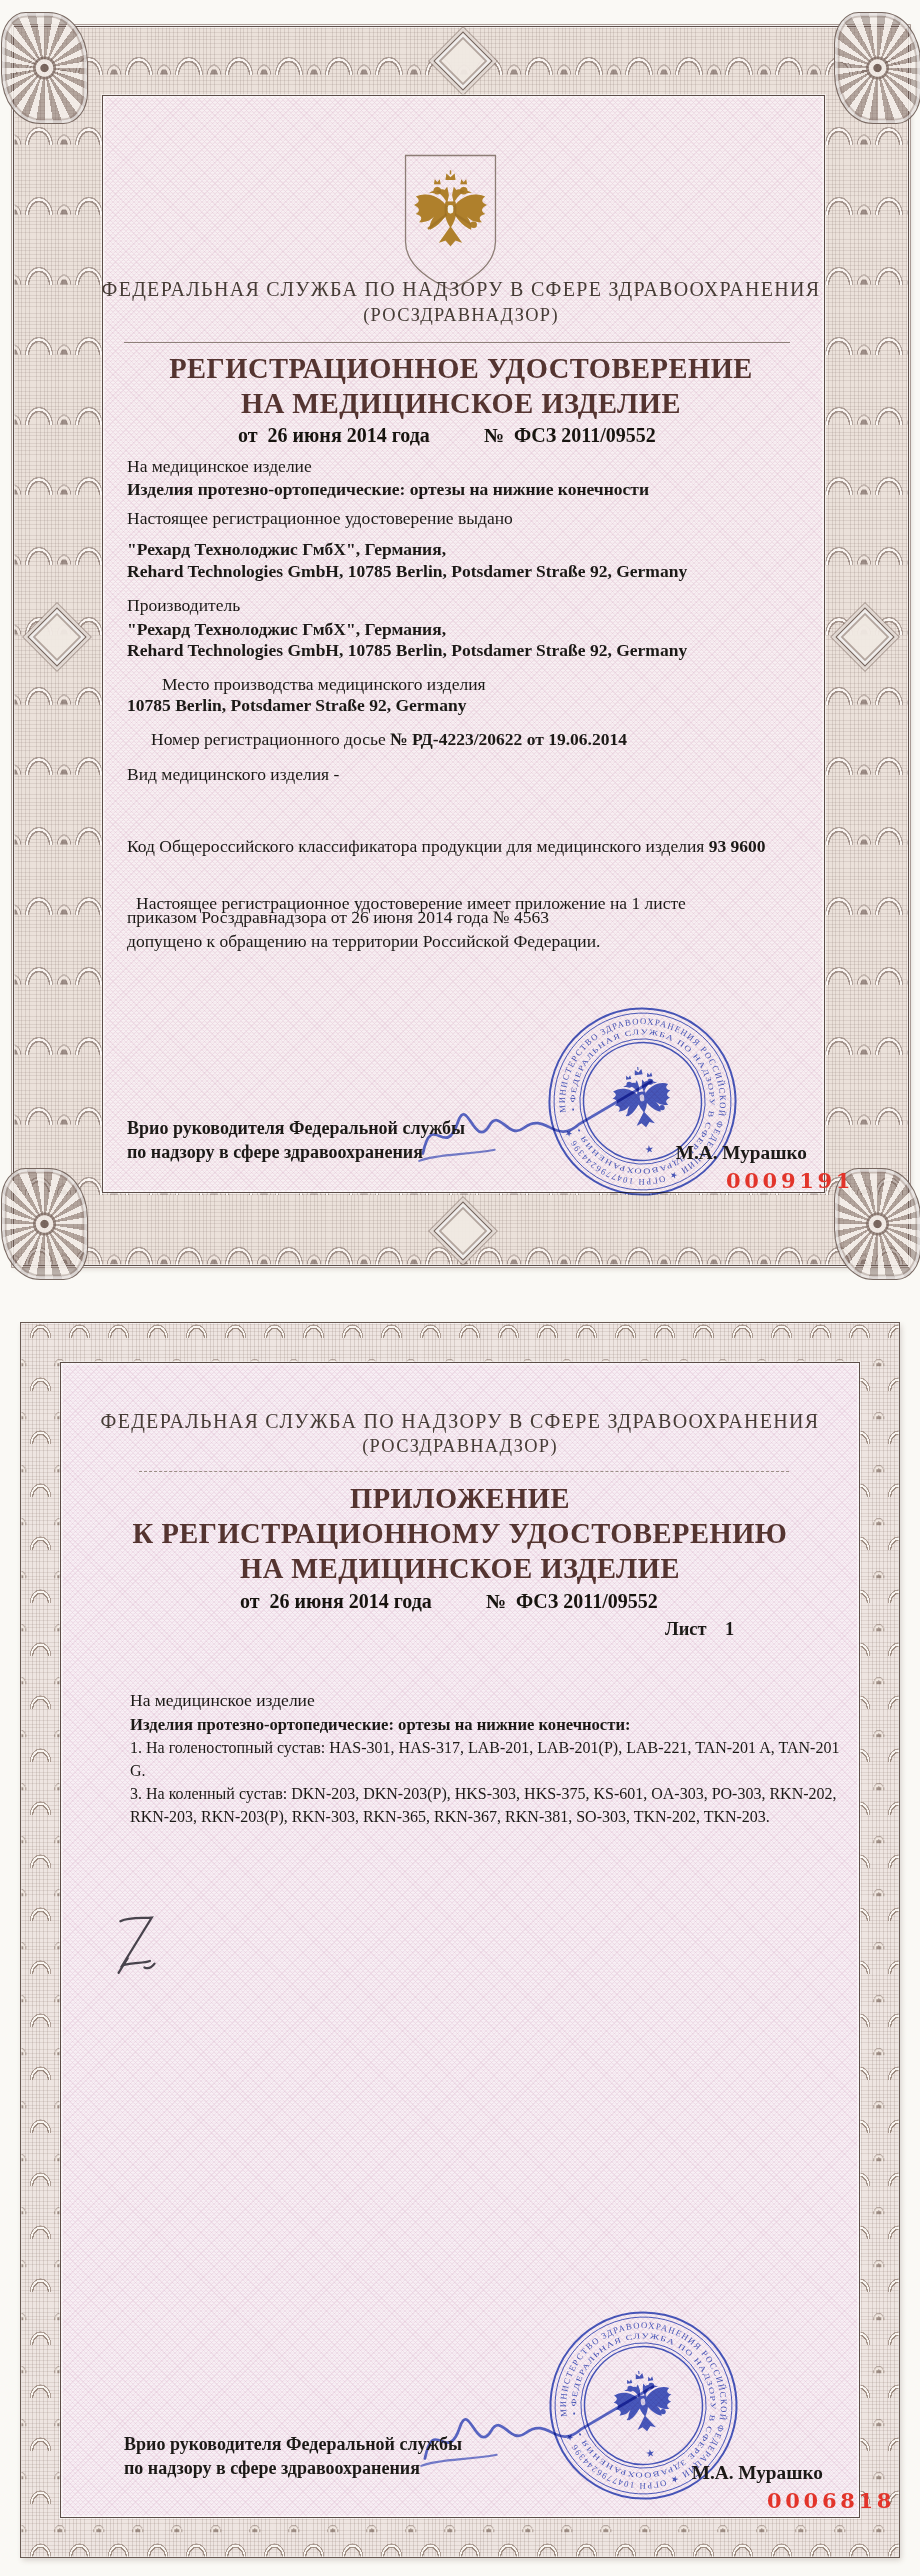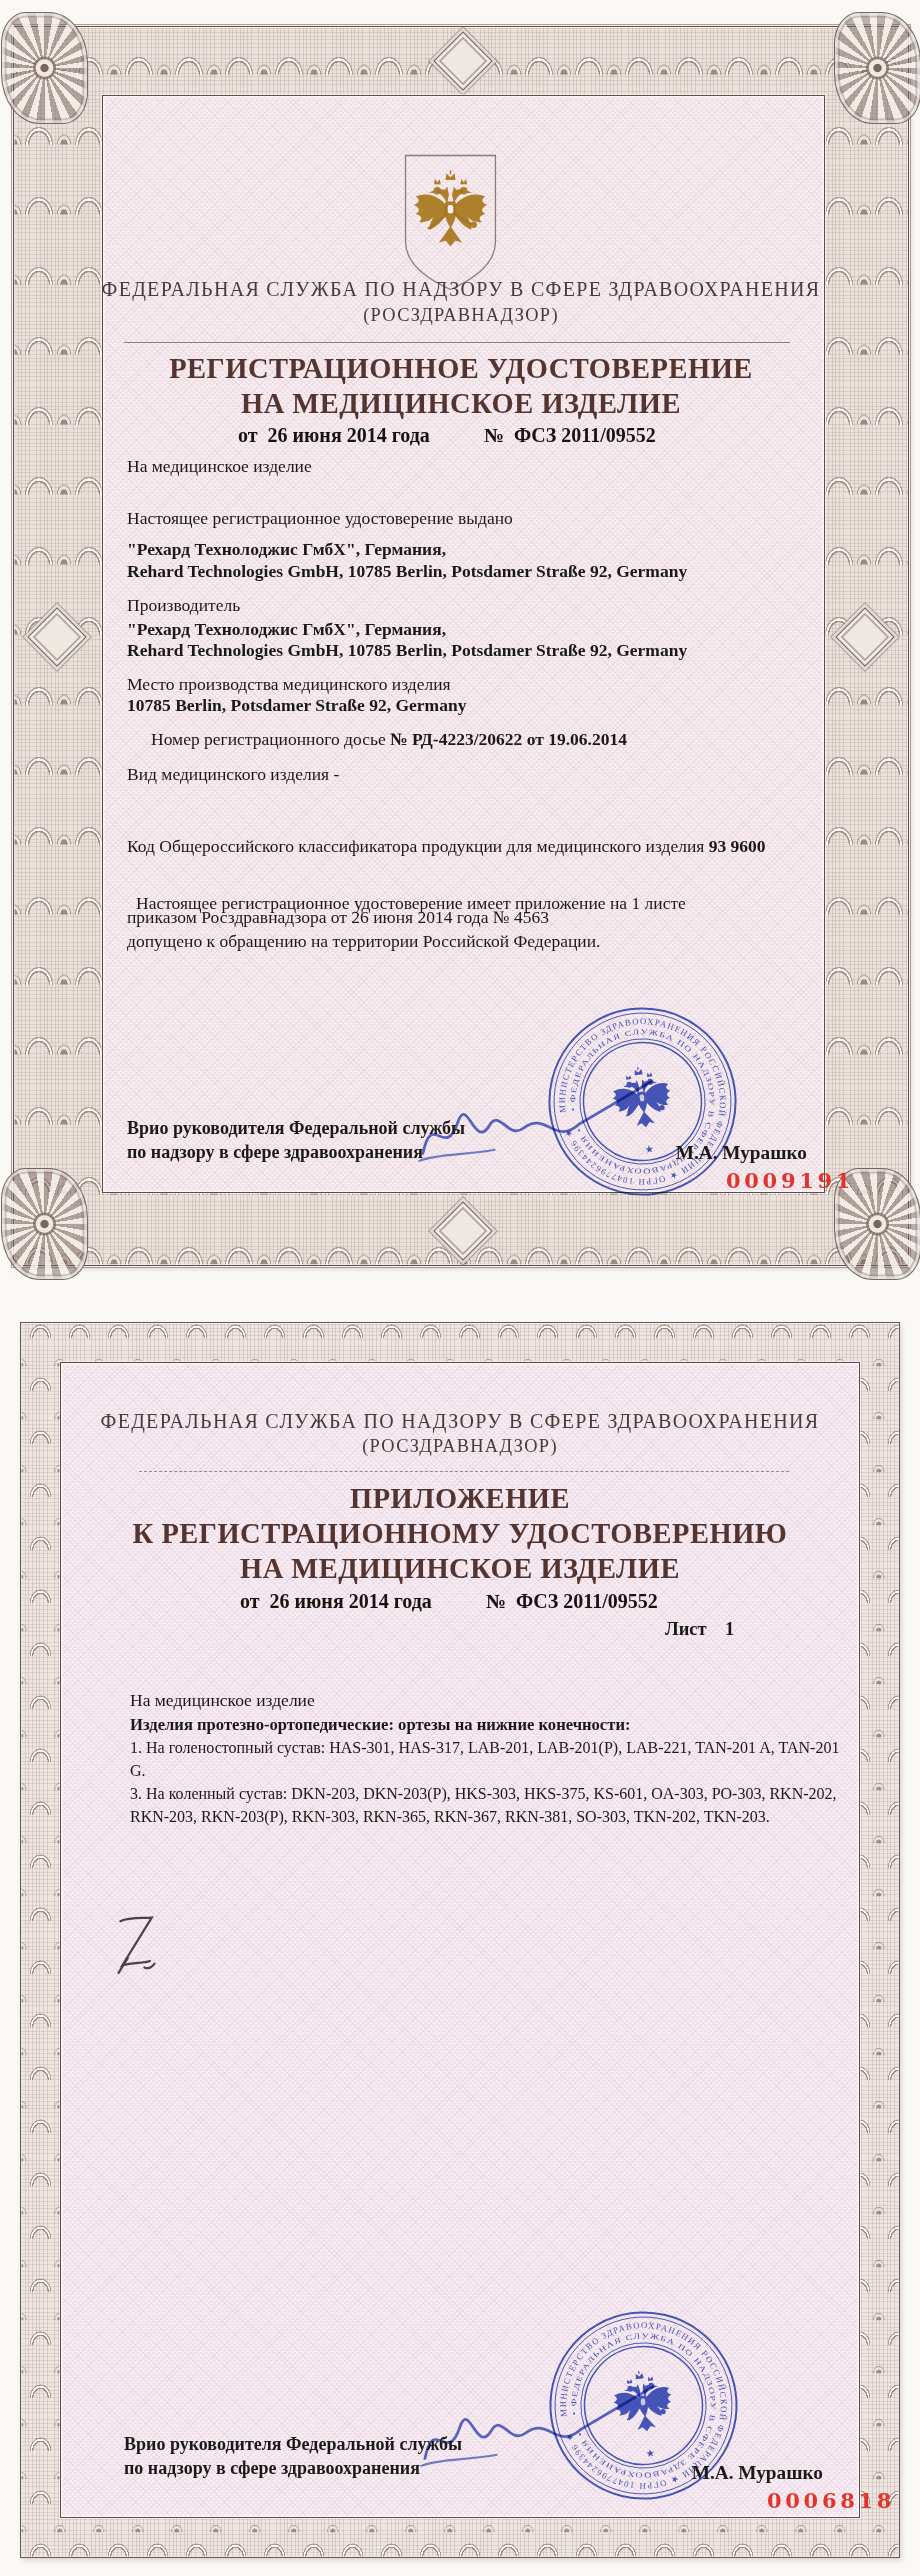--- a/index.html
+++ b/index.html
@@ -130,30 +130,31 @@
   <div class="t agency center" style="top:278px;font-size:18.4px;">(РОСЗДРАВНАДЗОР)</div>
   <div class="rule1" style="left:110px;top:315px;width:666px;"></div>
 
   <div class="t ttl center" style="top:326px;">РЕГИСТРАЦИОННОЕ УДОСТОВЕРЕНИЕ</div>
   <div class="t ttl center" style="top:361px;">НА МЕДИЦИНСКОЕ ИЗДЕЛИЕ</div>
 
   <div class="t dnum" style="left:224px;top:397px;">от  26 июня 2014 года</div>
   <div class="t dnum" style="left:470px;top:397px;">№  ФСЗ 2011/09552</div>
 
   <div class="t lbl" style="left:113px;top:429px;">На медицинское изделие</div>
+  <div class="t val" style="left:113px;top:452px;">Изделия протезно-ортопедические: ортезы на нижние конечности</div>
 
   <div class="t lbl" style="left:113px;top:481px;">Настоящее регистрационное удостоверение выдано</div>
   <div class="t val" style="left:113px;top:512px;">"Рехард Технолоджис ГмбХ", Германия,</div>
   <div class="t val" style="left:113px;top:534px;">Rehard Technologies GmbH, 10785 Berlin, Potsdamer Straße 92, Germany</div>
 
   <div class="t lbl" style="left:113px;top:568px;">Производитель</div>
   <div class="t val" style="left:113px;top:592px;">"Рехард Технолоджис ГмбХ", Германия,</div>
   <div class="t val" style="left:113px;top:613px;">Rehard Technologies GmbH, 10785 Berlin, Potsdamer Straße 92, Germany</div>
 
-  <div class="t lbl" style="left:113px;top:647px;">Место производства медицинского изделия</div>
+  <div class="t lbl" style="left:113px;top:647px;padding-left:35px;">Место производства медицинского изделия</div>
   <div class="t val" style="left:113px;top:668px;">10785 Berlin, Potsdamer Straße 92, Germany</div>
 
   <div class="t lbl" style="left:113px;top:702px;margin-left:24px;"><span>Номер регистрационного досье </span><span class="val">№ РД-4223/20622 от 19.06.2014</span></div>
 
   <div class="t lbl" style="left:113px;top:737px;">Вид медицинского изделия -</div>
 
 
   <div class="t lbl" style="left:113px;top:809px;"><span>Код Общероссийского классификатора продукции для медицинского изделия </span><span class="val">93 9600</span></div>
 
   <div class="t lbl" style="left:113px;top:866px;margin-left:9px;">Настоящее регистрационное удостоверение имеет приложение на 1 листе</div>

